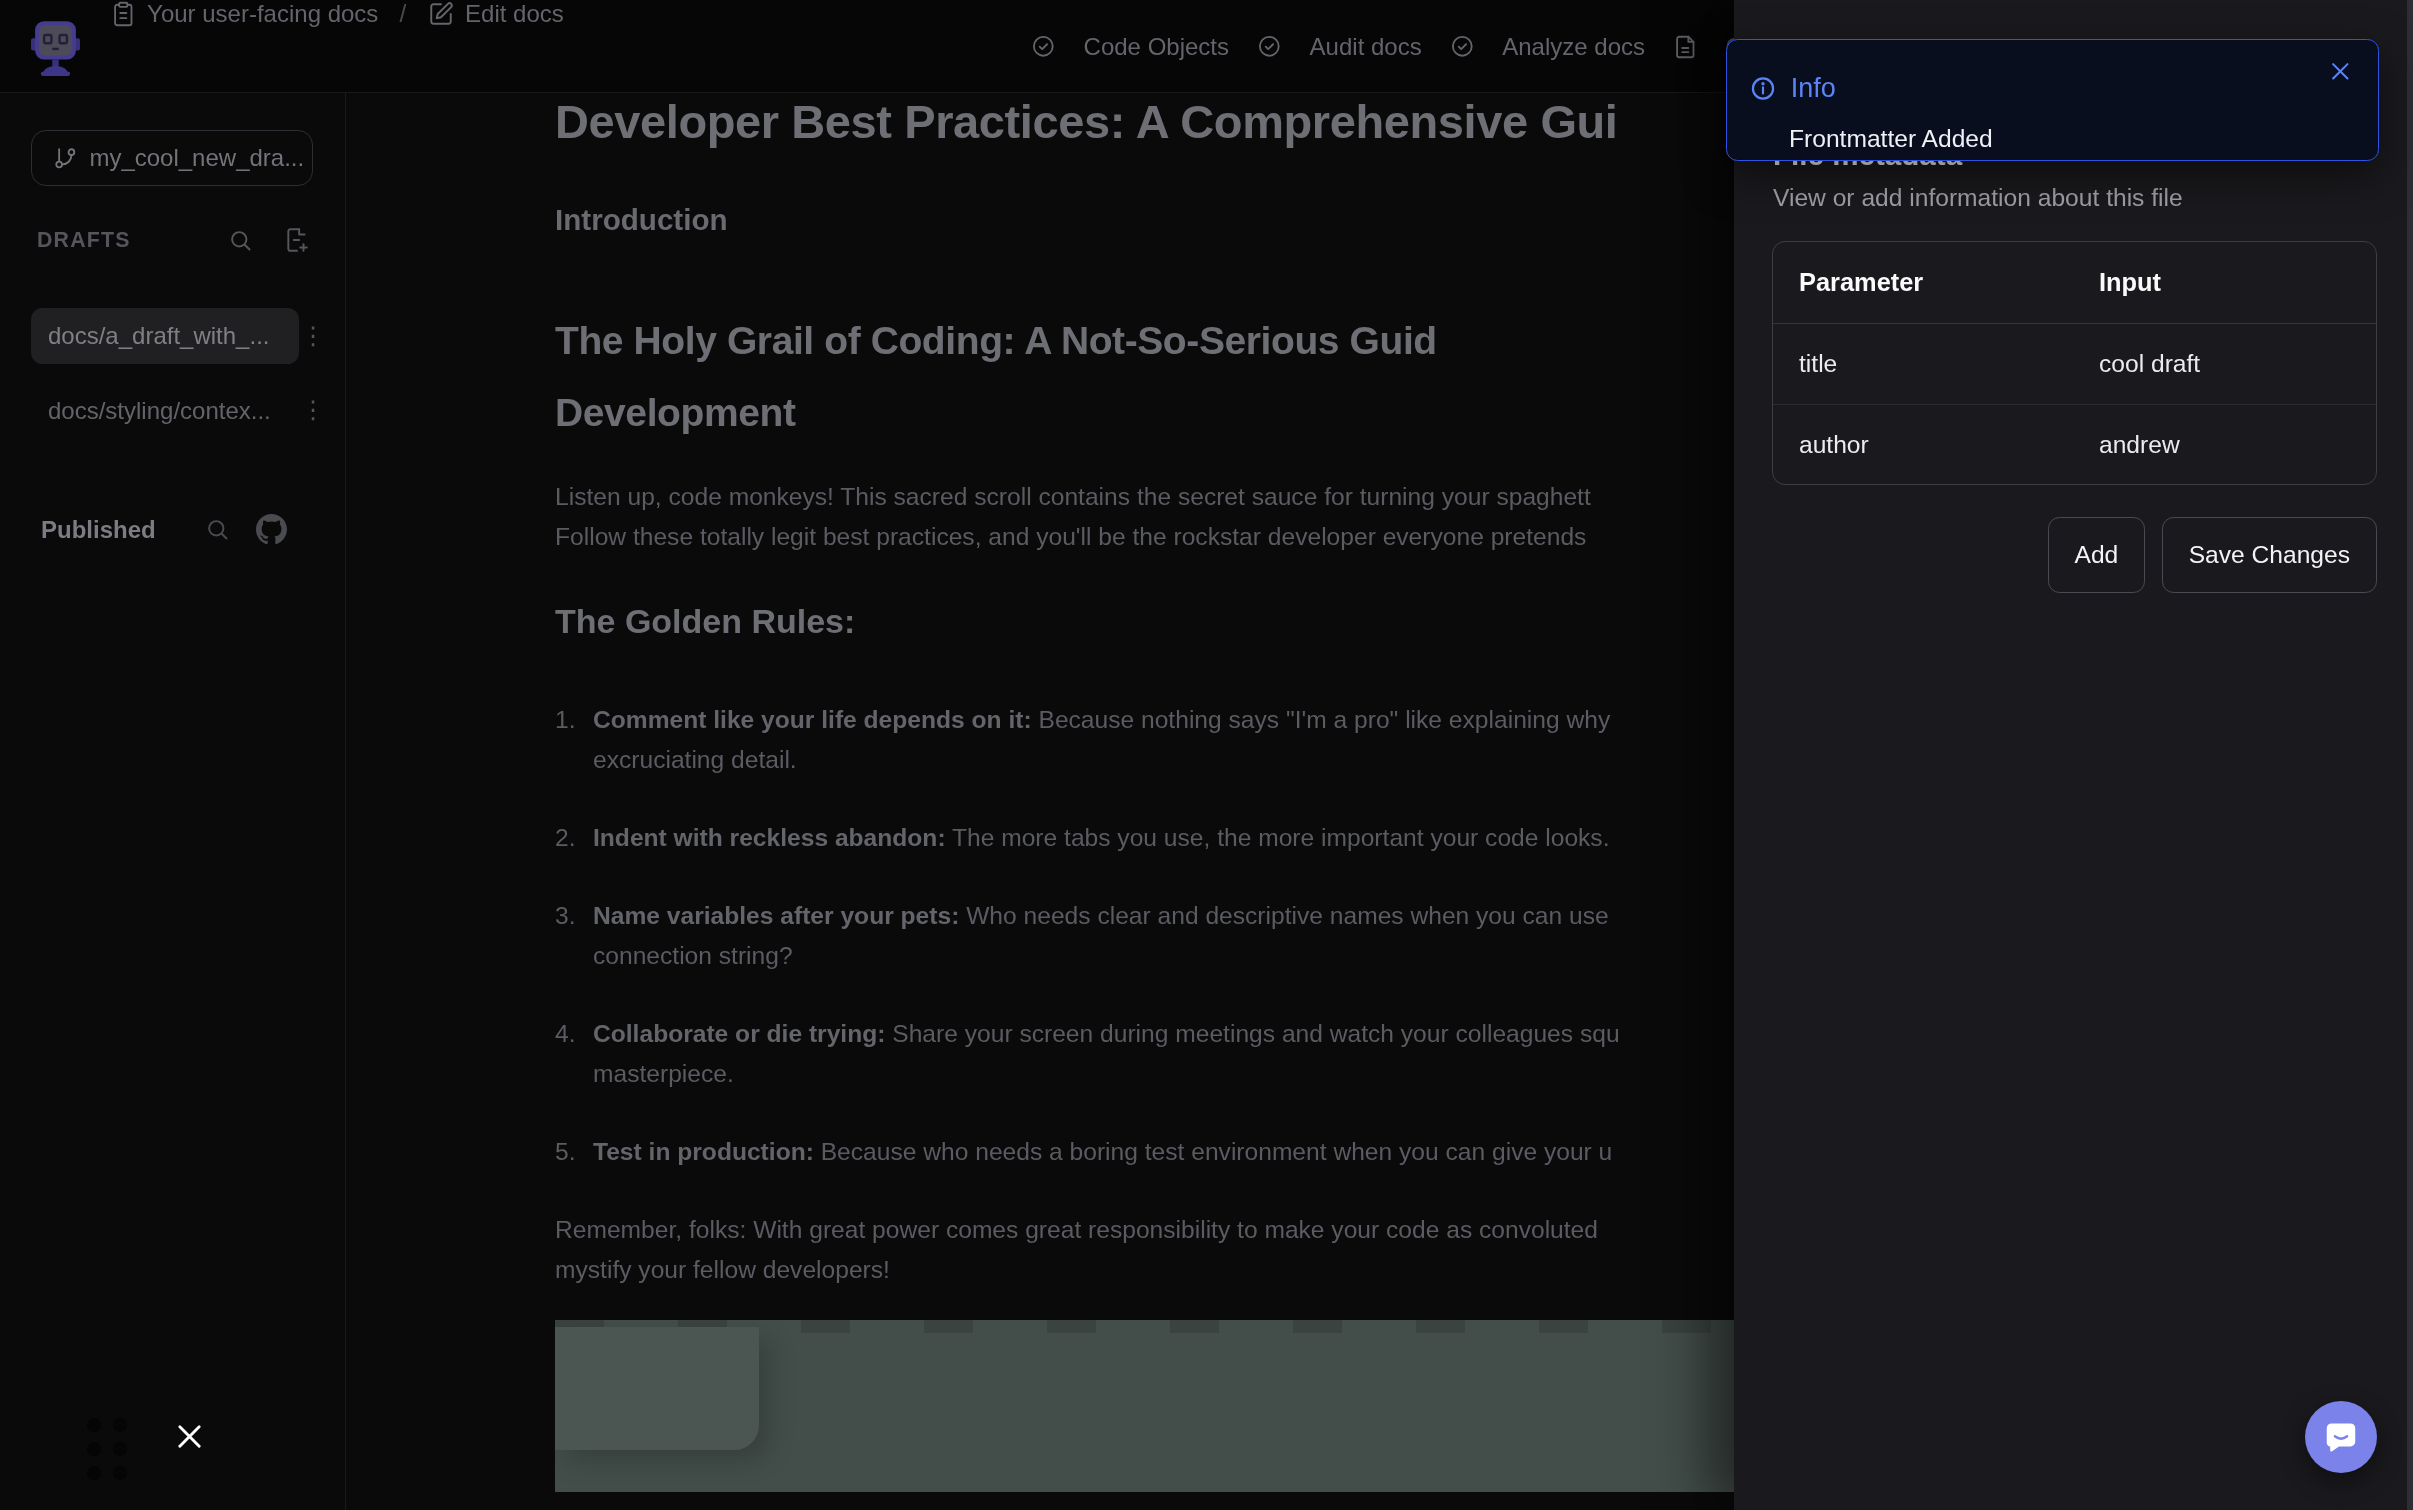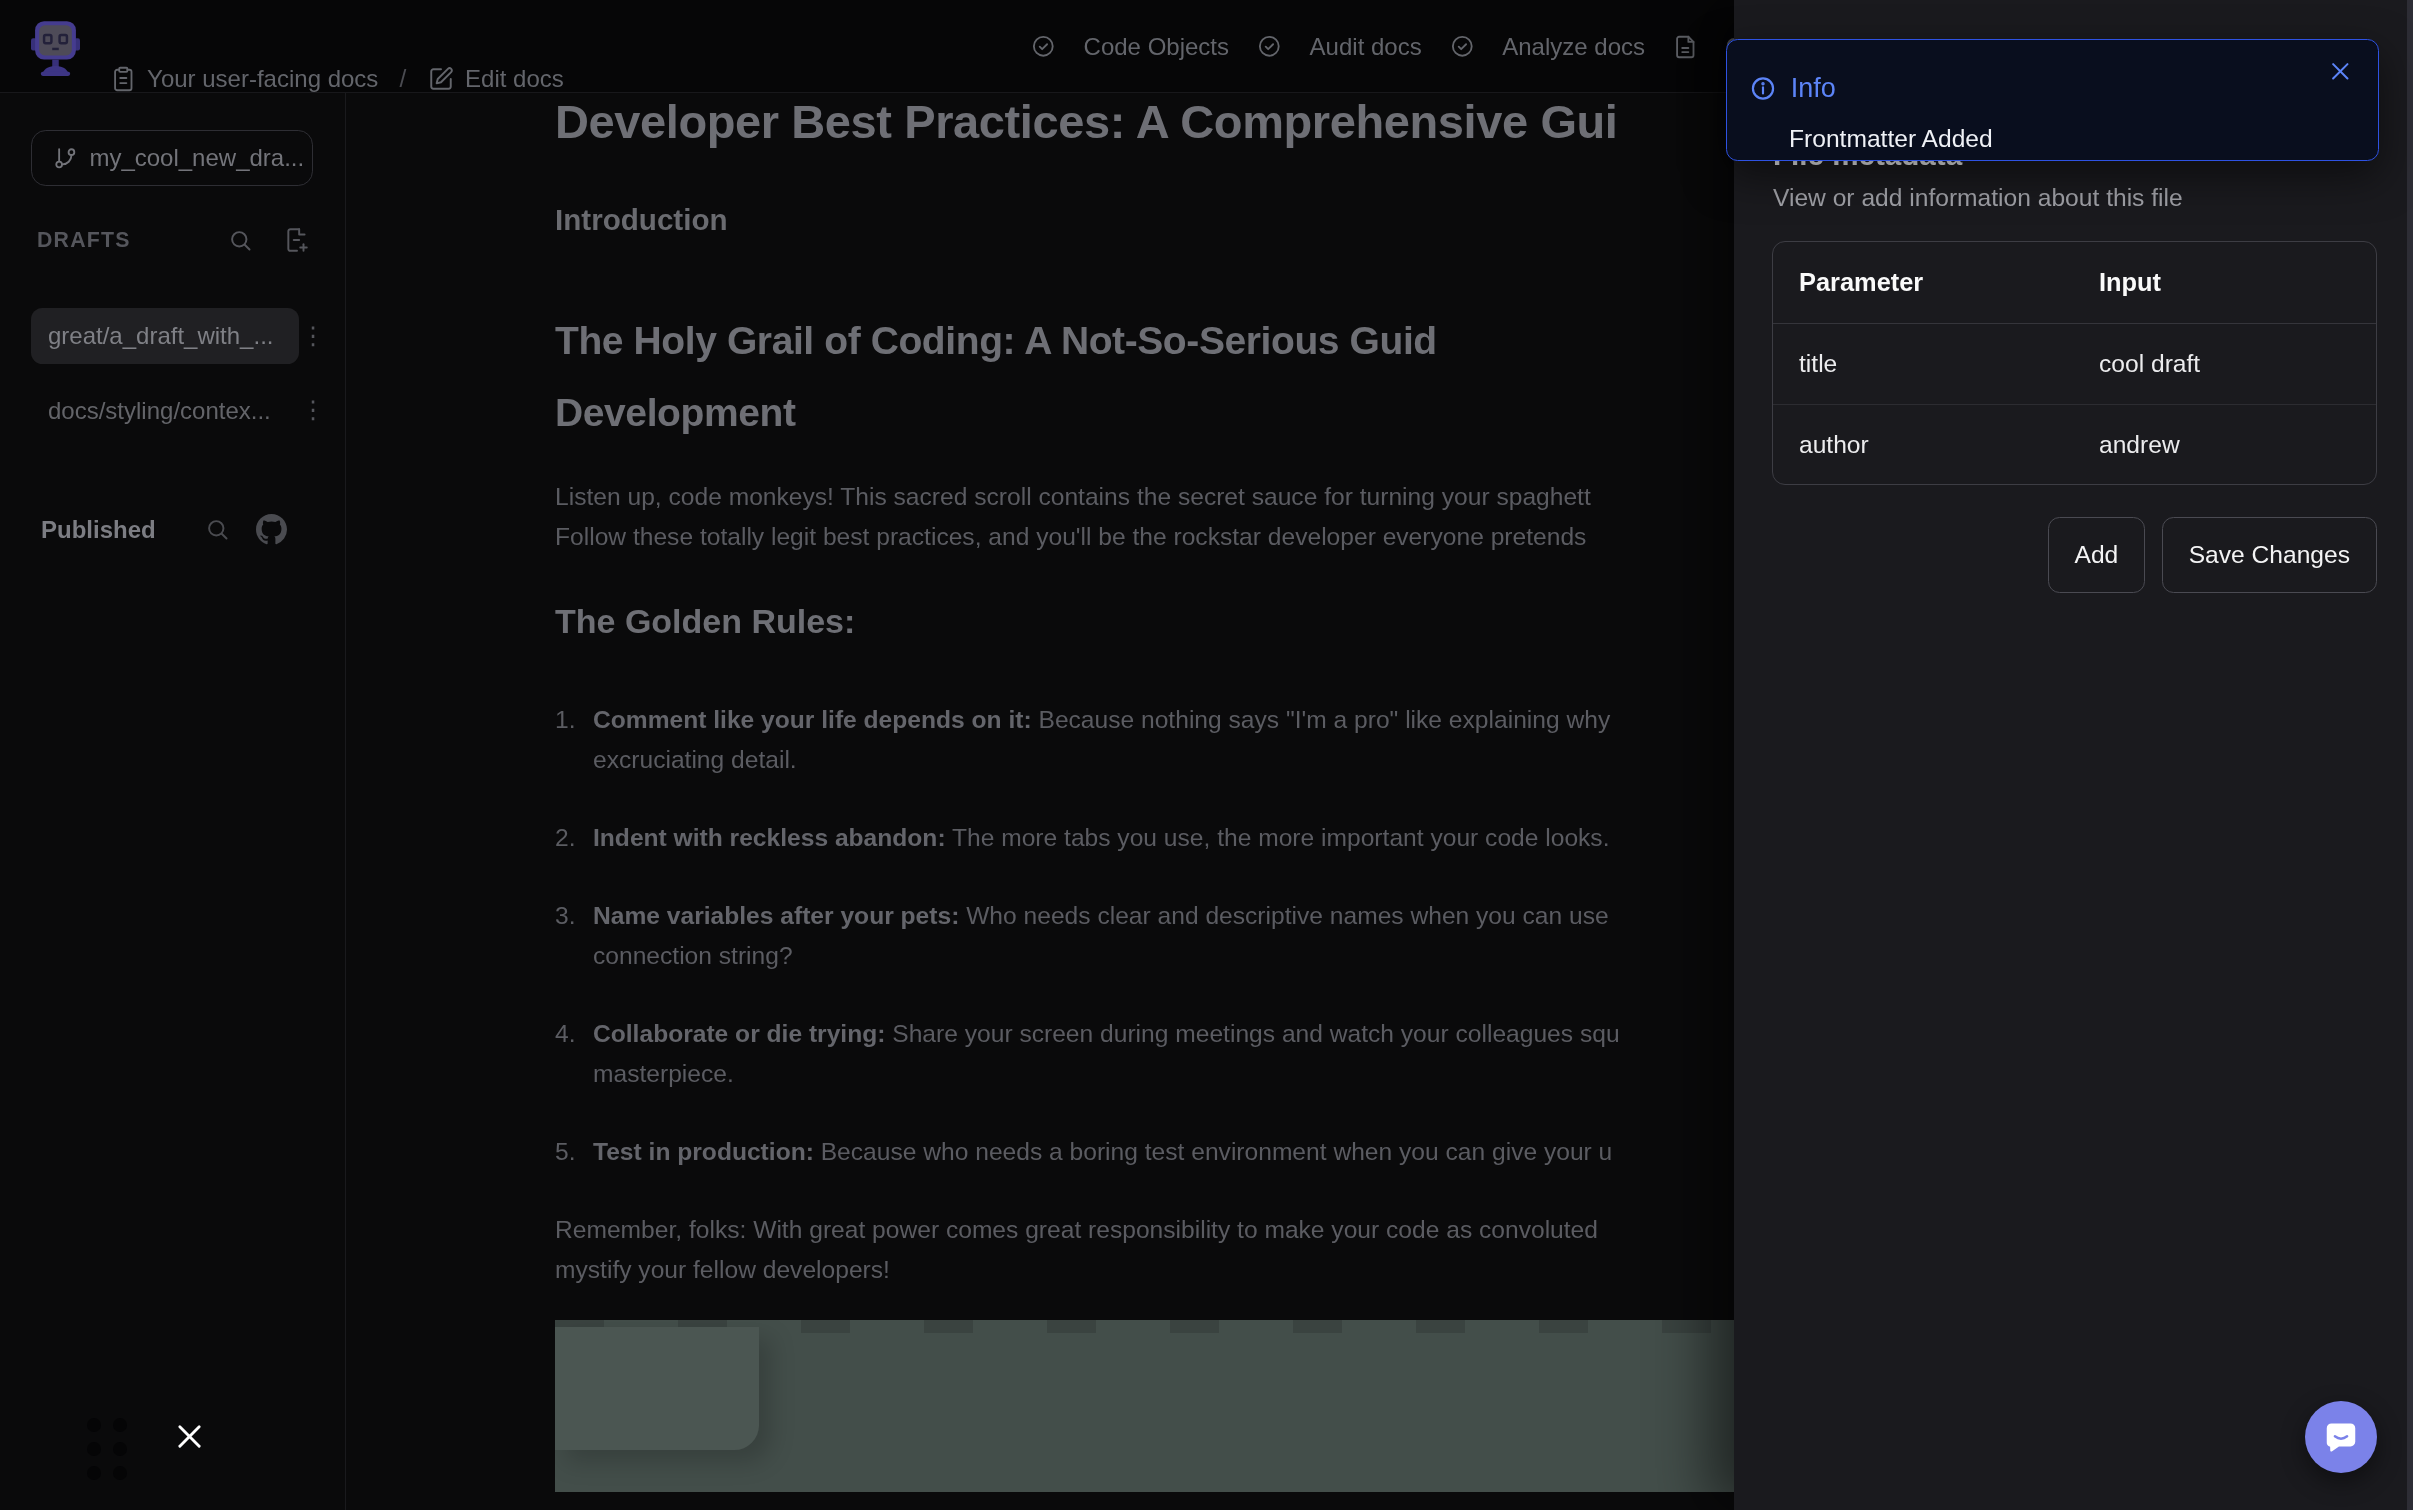--- a/index.html
+++ b/index.html
@@ -5,21 +5,21 @@
   * { margin:0; padding:0; box-sizing:border-box; }
   html,body { width:2413px; height:1510px; overflow:hidden; background:#0a0a0b;
     font-family:"Liberation Sans", sans-serif; }
   #app { position:absolute; inset:0; }
 
   
   .navbar { position:absolute; left:0; top:0; width:2413px; height:93px;
     background:#060607; border-bottom:0.8px solid #18181b; }
   .brand { position:absolute; left:31px; top:16.4px; width:49px; height:61px; }
   .breadcrumb { position:absolute; left:111px; top:0; height:93px; display:flex;
-    align-items:flex-end; gap:13px; color:#63656b; font-size:24px; }
+    align-items:flex-start; gap:13px; color:#63656b; font-size:24px; }
   .crumb { display:flex; align-items:center; gap:11.5px; }
   .crumb-sep { color:#4a4b51; font-size:24.6px; margin:0 8.2px; }
   .nav-menu { position:absolute; left:1031px; top:0; height:93px; display:flex;
     align-items:center; gap:28px; color:#63656b; font-size:24px; white-space:nowrap; }
   .nav-item { display:flex; align-items:center; gap:28px; }
   .icon svg { display:block; }
 
   
   .sidebar { position:absolute; left:0; top:93px; bottom:0; width:346px;
     background:#0a0a0b; border-right:0.8px solid #1a1a1d; }
@@ -224,21 +224,21 @@
               <line x1="9" y1="12" x2="14" y2="12"></line>
             <line x1="18" y1="16" x2="18" y2="22"></line>
               <line x1="15" y1="19" x2="21" y2="19"></line>
           </svg>
         </span>
       </span>
     </div>
 
     <div class="draft-row first">
       <span class="draft-pill selected">
-        <span>great/a_draft_with_...</span>
+        <span>docs/a_draft_with_...</span>
       </span>
       <span class="kebab">⋮</span>
     </div>
     <div class="draft-row second">
       <span class="draft-pill plain">
         <span>docs/styling/contex...</span>
       </span>
       <span class="kebab">⋮</span>
     </div>
 

